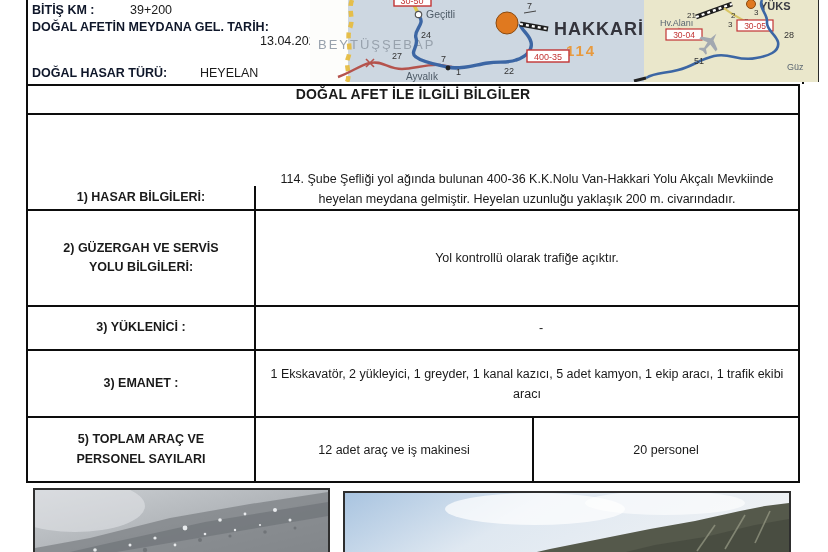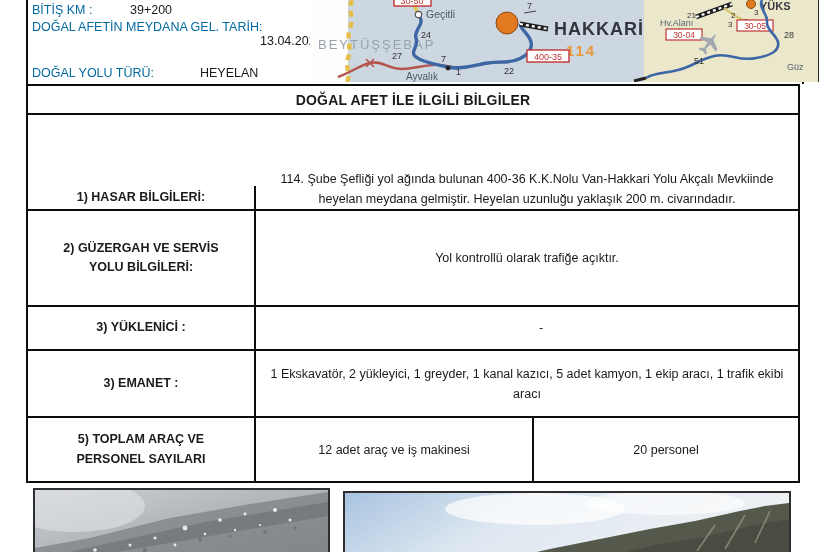--- a/index.html
+++ b/index.html
@@ -4,28 +4,28 @@
 <style>
   html,body{margin:0;padding:0;background:#fff;}
   .sheet{
     position:relative;width:828px;height:552px;background:#ffffff;overflow:hidden;
     font-family:"Liberation Sans",sans-serif;color:#1a1a1a;
   }
   
   .top-section{position:absolute;left:26px;top:0;width:774px;height:84px;
     border-left:2px solid #0d0d0d;border-right:2px solid #0d0d0d;background:#fff;}
   .meta-line{position:absolute;height:16px;white-space:nowrap;font-size:12.5px;}
-  .meta-label{font-weight:normal;color:#0369a1;}
+  .meta-label{font-weight:bold;color:#0f172a;}
   .meta-value{color:#1a1a1a;}
   
   .map-wrap{position:absolute;left:310px;top:0;width:508px;height:82px;z-index:5;
     border-right:1.5px solid #2a2a2a;overflow:hidden;background:#fff;}
   
   .title-row{position:absolute;left:26px;top:84px;width:774px;height:31px;box-sizing:border-box;
-    border:2px solid #0d0d0d;display:flex;align-items:center;justify-content:center;
+    border:2px solid #0d0d0d;display:flex;align-items:flex-start;justify-content:center;
     font-size:14px;font-weight:bold;letter-spacing:.2px;background:#fff;z-index:2;}
   
   .tbl{position:absolute;left:26px;top:115px;width:774px;height:368px;box-sizing:border-box;
     border-left:2px solid #0d0d0d;border-right:2px solid #0d0d0d;display:flex;flex-direction:column;}
   .trow{display:flex;box-sizing:border-box;border-bottom:2px solid #0d0d0d;width:100%;}
   .r1{height:97px;align-items:flex-end;} .r2{height:96px;} .r3{height:44px;gap:28px;} .r4{height:68px;} .r5{height:65px;}
   .lcell{width:228px;box-sizing:border-box;border-right:2px solid #0d0d0d;
     display:flex;align-items:center;justify-content:center;text-align:center;
     font-weight:bold;font-size:12.5px;padding:2px 14px;line-height:1.55;}
   .vcell{flex:1;display:flex;align-items:center;justify-content:center;text-align:center;
@@ -49,21 +49,21 @@
       <span class="meta-label">BİTİŞ KM :</span>
     </div>
     <div class="meta-line meta-value" style="left:102px;top:3px;">39+200</div>
 
     <div class="meta-line" style="left:4px;top:20px;">
       <span class="meta-label">DOĞAL AFETİN MEYDANA GEL. TARİH:</span>
     </div>
     <div class="meta-line meta-value" style="left:232px;top:34px;">13.04.2026</div>
 
     <div class="meta-line" style="left:4px;top:66px;">
-      <span class="meta-label">DOĞAL YOLU TÜRÜ:</span>
+      <span class="meta-label">DOĞAL HASAR TÜRÜ:</span>
     </div>
     <div class="meta-line meta-value" style="left:172px;top:66px;">HEYELAN</div>
   </div>
 
   <div class="map-wrap">
     <svg width="508" height="82" viewBox="0 0 508 82">
 
       <rect x="0" y="0" width="508" height="82" fill="#fdfdfb"></rect>
       <rect x="38" y="0" width="296" height="82" fill="#cdd7e1"></rect>
       <rect x="334" y="0" width="174" height="82" fill="#eae7cb"></rect>

